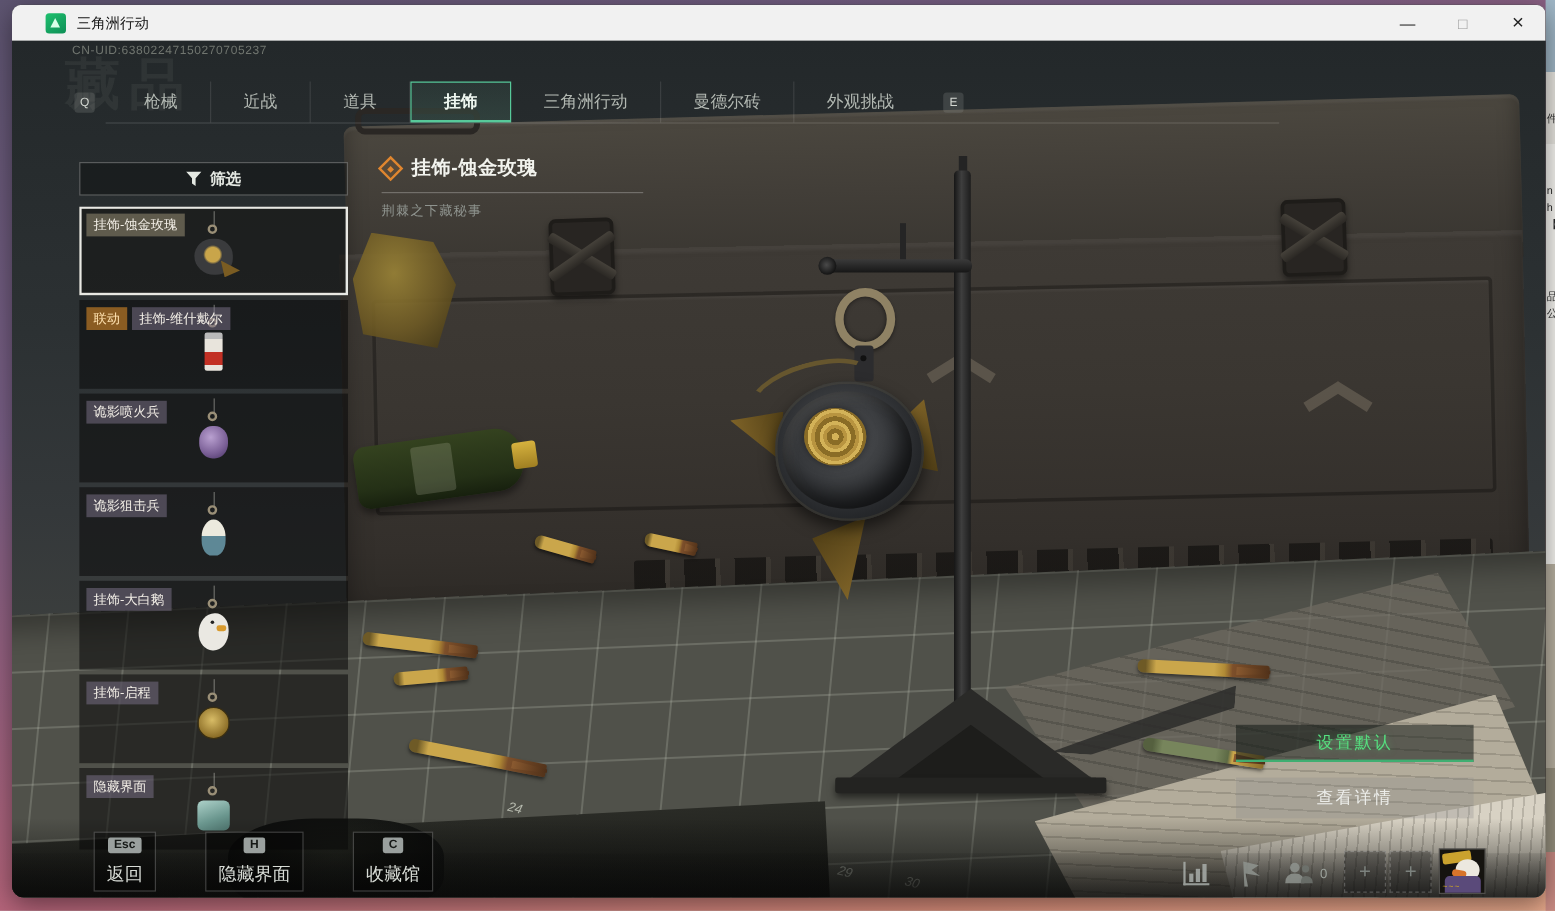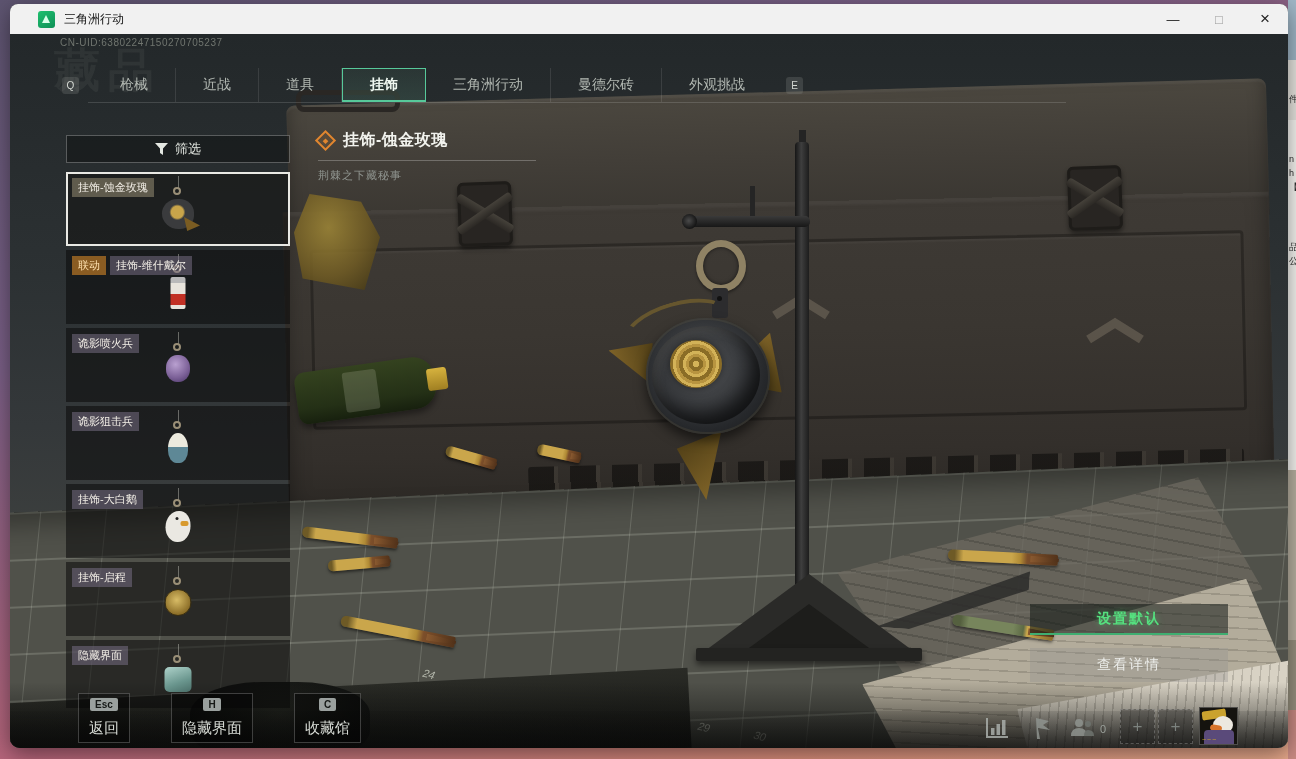--- a/index.html
+++ b/index.html
@@ -166,21 +166,21 @@
 .tab:last-of-type { border-right:none; }
 .tab.active { color:#eef7f0; font-weight:bold; border:1px solid #57c99a; border-bottom:2px solid #57c99a;
   background:linear-gradient(180deg, rgba(70,110,95,.18), rgba(70,110,95,.32)); }
 .nav-underline { position:absolute; left:78px; top:98px; width:978px; height:1px;
   background:rgba(255,255,255,.14);}
 
 
 .filter-btn { position:absolute; left:56px; top:131px; width:224px; height:28px;
   border:1px solid rgba(255,255,255,.28); background:rgba(12,14,13,.45);
   display:flex; align-items:center; justify-content:center; gap:7px; color:#e4e8e2; font-size:13px;
-  font-weight:normal; cursor:pointer;}
+  font-weight:bold; cursor:pointer;}
 .flist { position:absolute; left:56px; top:168px; width:224px; height:536px; overflow:hidden;
   display:flex; flex-direction:column; gap:4px;}
 .fitem { position:relative; width:100%; height:74px; flex:0 0 74px; background:rgba(10,10,10,.55);
   cursor:pointer; overflow:hidden;}
 .fitem.selected { outline:2px solid #e9e9e4; outline-offset:-2px; background:rgba(22,22,20,.6);}
 .chiprow { position:absolute; left:6px; top:6px; display:flex; gap:4px;}
 .chip { font-size:11px; color:#f2eee6; background:rgba(125,115,140,.5); padding:2px 6px; white-space:nowrap;}
 .chip:empty { display:none; }
 .chip.tan { background:rgba(150,140,115,.55); }
 .chip.badge { background:#8a5c22; color:#ffe2b0; }
@@ -217,21 +217,21 @@
 .diamond:after { content:""; position:absolute; left:3.5px; top:3.5px; width:4px; height:4px;
   background:#e0862f;}
 .mh-title { color:#f2f3ee; font-size:16px; font-weight:bold; letter-spacing:.5px;}
 .mh-div { margin-top:9px; width:218px; height:1px; background:rgba(255,255,255,.25);}
 .mh-sub { margin-top:7px; color:#8f948f; font-size:11px; letter-spacing:1px;}
 
 
 .btn { position:absolute; left:1020px; width:198px; display:flex; align-items:center;
   justify-content:center; font-size:14px; letter-spacing:2px; cursor:pointer;}
 .btn.default { top:600px; height:31px; background:rgba(18,26,21,.55); color:#55e07f;
-  border-bottom:2px solid #3fae71; font-weight:bold; text-shadow:0 0 6px rgba(80,220,120,.5);}
+  border-bottom:2px solid #3fae71; font-weight:normal; text-shadow:0 0 6px rgba(80,220,120,.5);}
 .btn.details { top:644px; height:34px; background:rgba(140,140,140,.30); color:#ecedea;}
 
 
 .footbar { position:absolute; left:0; right:0; bottom:0; height:37px;
   background:linear-gradient(180deg, rgba(10,10,10,.10), rgba(8,8,8,.45));}
 .hotkeys { position:absolute; left:68px; bottom:5px; display:flex; gap:41px;}
 .hk { display:flex; align-items:center; gap:8px; border:1px solid rgba(255,255,255,.22);
   background:rgba(0,0,0,.35); padding:4px 10px; cursor:pointer;flex-direction:column;}
 .hk .key { background:#9aa09e; color:#151816; font-size:10px; font-weight:bold; border-radius:2px;
   padding:1px 5px; min-width:14px; text-align:center;}

